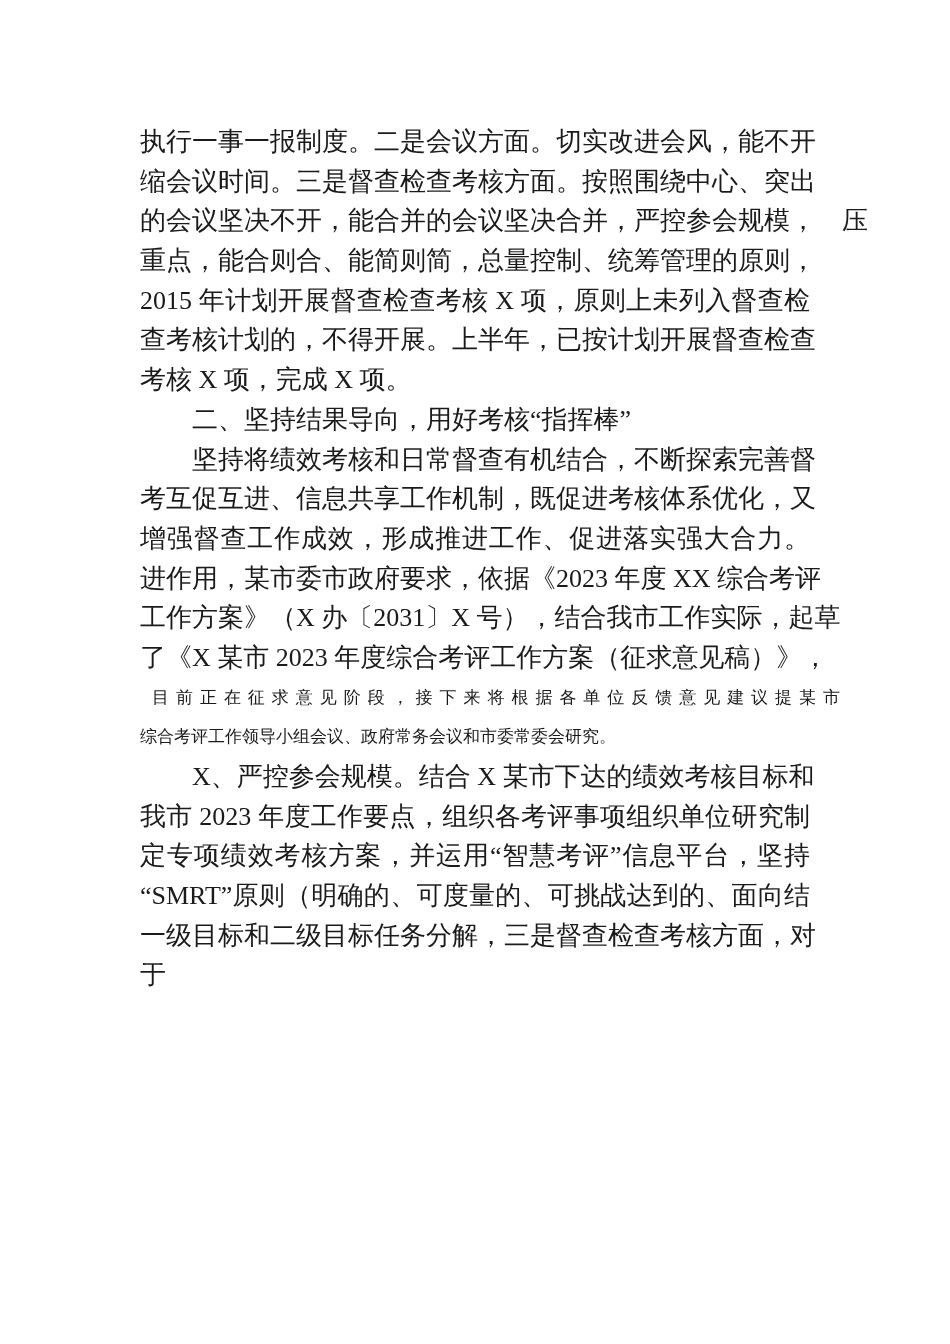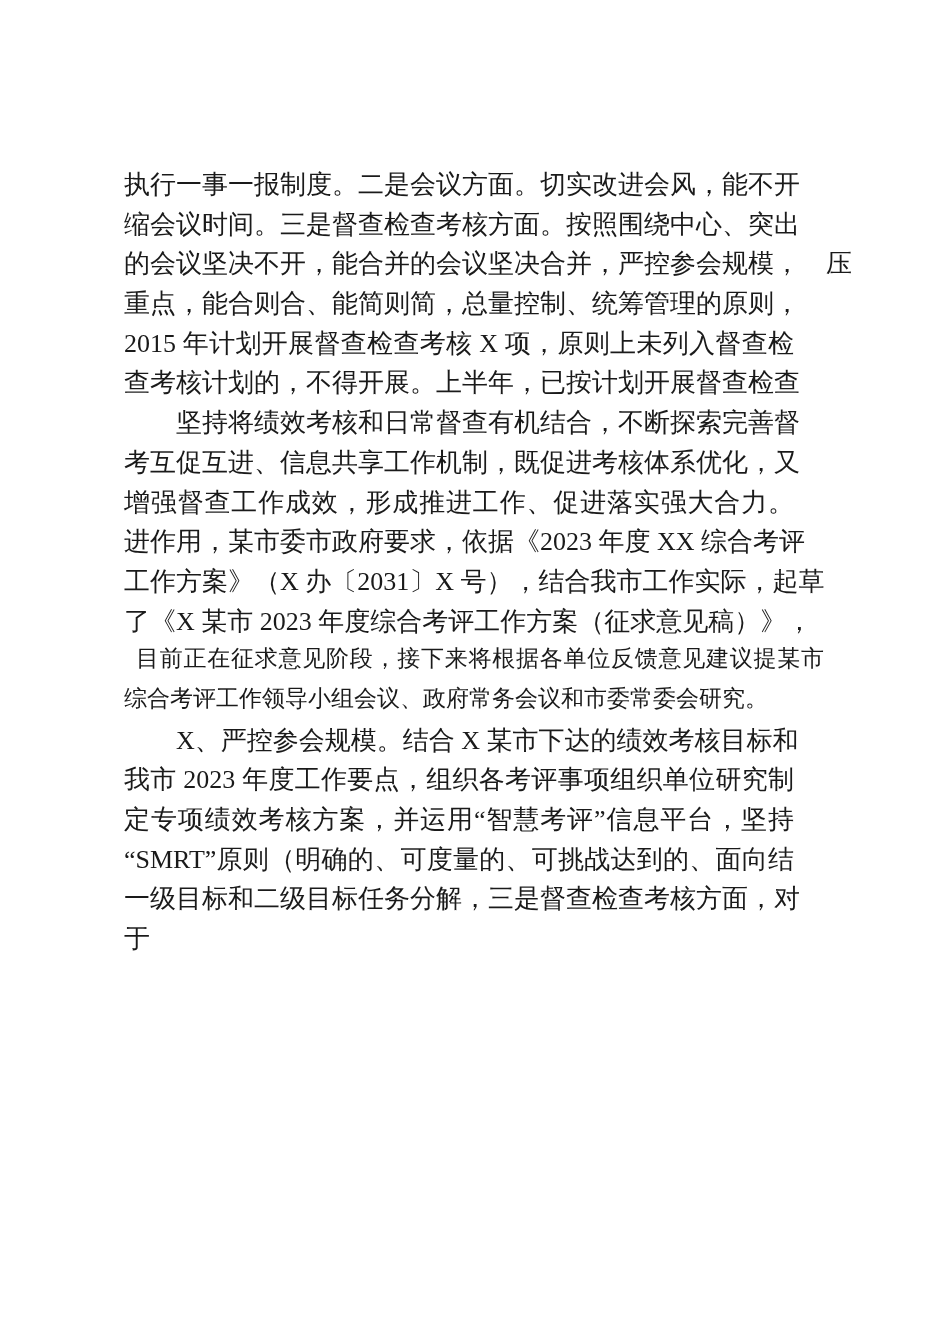--- a/index.html
+++ b/index.html
@@ -11,54 +11,55 @@
     position: relative;
     width: 950px;
     height: 1344px;
     background: #ffffff;
     overflow: hidden;
     font-family: "Liberation Serif", "DejaVu Serif", serif;
     color: #1a1a1a;
   }
   .text-block {
     position: absolute;
-    left: 124px;
+    left: 140px;
     top: 122px;
     width: 670px;
-    margin-top: 43px;
   }
   .line {
     font-size: 26px;
     height: 39.7px;
     line-height: 39.7px;
     white-space: nowrap;
     text-align: justify;
     text-align-last: justify;
     letter-spacing: 0;
   }
   .left {
     text-align: left;
     text-align-last: left;
   }
   .ind2 { padding-left: 52px; }   
   .inds { padding-left: 12px; }   
-  .small { font-size: 23px; font-family: Liberation Mono, monospace; }     
+  .small { font-size: 17px; }     
   .wide { margin-right: -30px; }  
 </style>
 </head>
 <body>
 
 <div class="page">
   <div class="text-block">
     <div class="line">执行一事一报制度。二是会议方面。切实改进会风，能不开</div>
     <div class="line">缩会议时间。三是督查检查考核方面。按照围绕中心、突出</div>
     <div class="line">的会议坚决不开，能合并的会议坚决合并，严控参会规模，　压</div>
     <div class="line">重点，能合则合、能简则简，总量控制、统筹管理的原则，</div>
     <div class="line">2015 年计划开展督查检查考核 X 项，原则上未列入督查检</div>
     <div class="line">查考核计划的，不得开展。上半年，已按计划开展督查检查</div>
+    <div class="line left">考核 X 项，完成 X 项。</div>
+    <div class="line left ind2">二、坚持结果导向，用好考核“指挥棒”</div>
     <div class="line ind2">坚持将绩效考核和日常督查有机结合，不断探索完善督</div>
     <div class="line">考互促互进、信息共享工作机制，既促进考核体系优化，又</div>
     <div class="line">增强督查工作成效，形成推进工作、促进落实强大合力。</div>
     <div class="line">进作用，某市委市政府要求，依据《2023 年度 XX 综合考评</div>
     <div class="line">工作方案》（X 办〔2031〕X 号），结合我市工作实际，起草</div>
     <div class="line">了《X 某市 2023 年度综合考评工作方案（征求意见稿）》，</div>
     <div class="line small inds wide">目前正在征求意见阶段，接下来将根据各单位反馈意见建议提某市</div>
     <div class="line small left">综合考评工作领导小组会议、政府常务会议和市委常委会研究。</div>
     <div class="line ind2">X、严控参会规模。结合 X 某市下达的绩效考核目标和</div>
     <div class="line">我市 2023 年度工作要点，组织各考评事项组织单位研究制</div>

